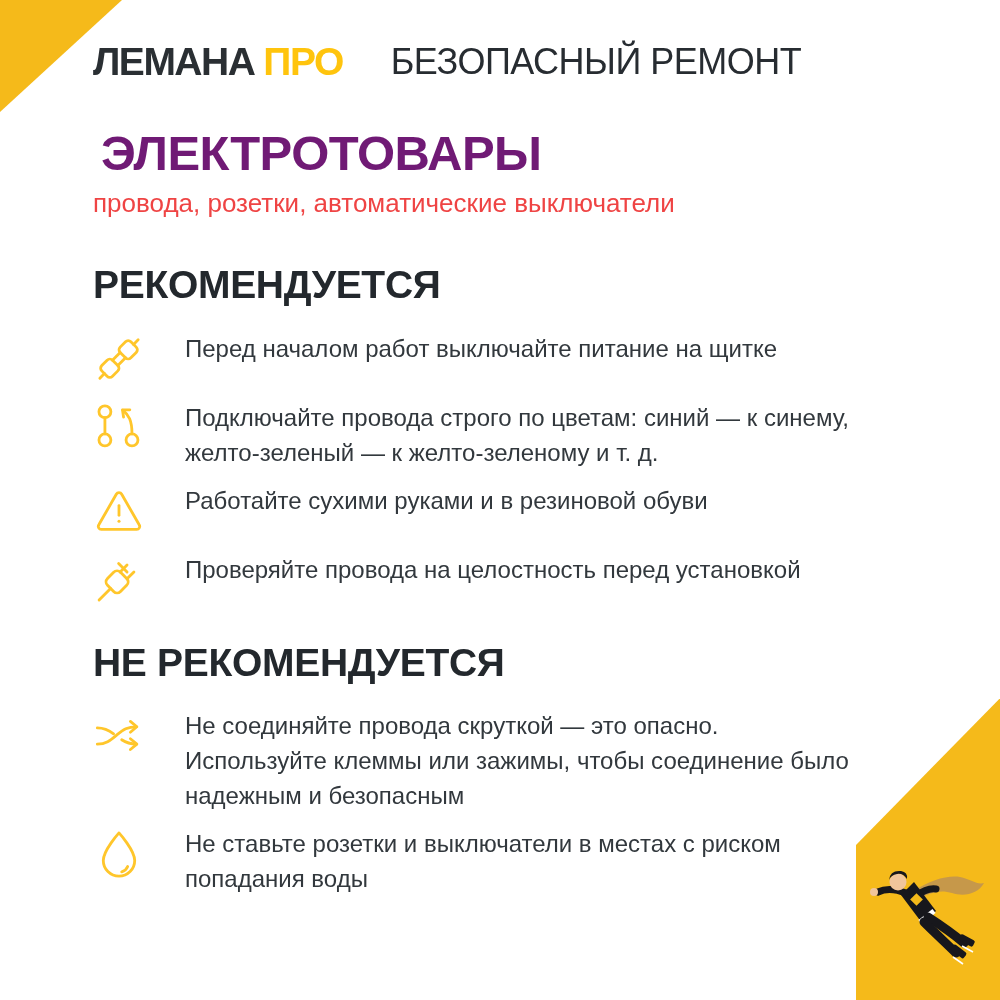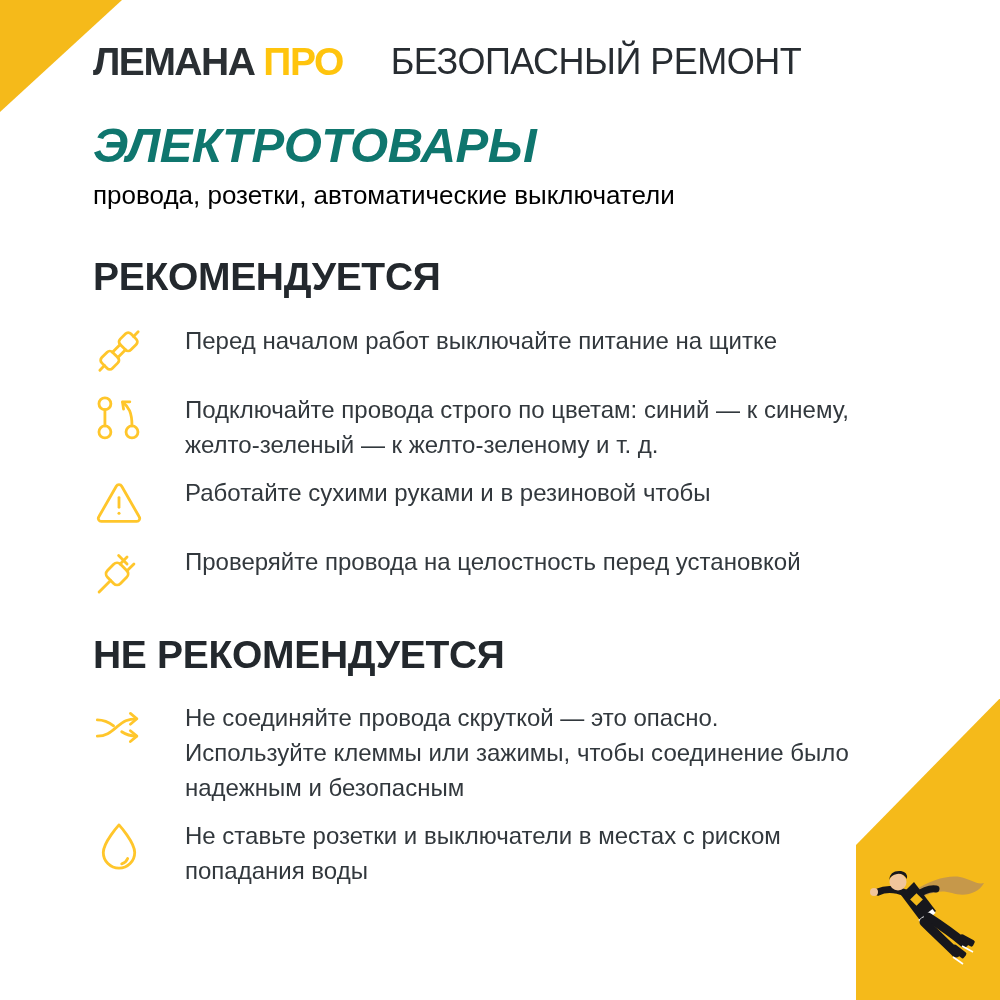--- a/index.html
+++ b/index.html
@@ -15,22 +15,22 @@
     display:flex; align-items:center;
   }
   .logo { font-size:39px; font-weight:900; letter-spacing:-1.5px; color:#2a2f33; white-space:nowrap; }
   .logo .pro { color:#ffc40d; margin-left:9px; }
   .campaign {
     margin-left:48px; font-size:36px; font-weight:400; color:#272c31;
     letter-spacing:-0.5px; white-space:nowrap;
   }
 
   .main { position:absolute; left:93px; top:120px; width:860px; }
-  .page-title { margin:0; font-size:49px; font-weight:800; color:#0f766e; letter-spacing:-0.5px; line-height:1.05;font-style:italic; }
-  .page-subtitle { margin:9px 0 9px 0; font-size:26px; color:#000000; line-height:1.2; }
+  .page-title { margin:8px; font-size:49px; font-weight:800; color:#701a75; letter-spacing:-0.5px; line-height:1.05; }
+  .page-subtitle { margin:9px 0 9px 0; font-size:26px; color:#ef4444; line-height:1.2; }
 
   .section-heading { margin:0; font-size:39px; font-weight:800; color:#23282d; letter-spacing:-0.3px; line-height:1.1; }
   .section-rec { margin-top:44px; }
   .section-notrec { margin-top:34px; }
 
   .row { display:flex; align-items:flex-start; }
   .row.first { margin-top:24px; }
   .row + .row { margin-top:13px; }
   .ic { flex:0 0 52px; width:52px; height:56px; margin-right:40px; display:flex; align-items:center; justify-content:center; }
   .ic svg { display:block; }
@@ -99,21 +99,21 @@
 
       <div class="row">
         <span class="ic">
           <svg width="54" height="54" viewBox="0 0 48 48" fill="none" stroke="#ffc62b" stroke-width="2.6" stroke-linecap="round" stroke-linejoin="round">
             <path d="M21.5 8.5 L5.5 36.5 A2.8 2.8 0 0 0 8 41 L40 41 A2.8 2.8 0 0 0 42.5 36.5 L26.5 8.5 A2.9 2.9 0 0 0 21.5 8.5 Z"></path>
             <line x1="24" y1="19" x2="24" y2="28"></line>
             <circle cx="24" cy="33.5" r="1.4" fill="#ffc62b" stroke="none"></circle>
           </svg>
         </span>
         <div class="txt">
-          <p>Работайте сухими руками и в резиновой чтобы</p>
+          <p>Работайте сухими руками и в резиновой обуви</p>
 
         </div>
       </div>
 
       <div class="row">
         <span class="ic">
           <svg width="54" height="54" viewBox="0 0 48 48" fill="none" stroke="#ffc62b" stroke-width="2.6" stroke-linecap="round" stroke-linejoin="round">
             <g transform="rotate(-45 24 24)">
               <line x1="-2" y1="24" x2="13" y2="24"></line>
               <rect x="13" y="15.5" width="17" height="17" rx="4.5"></rect>

